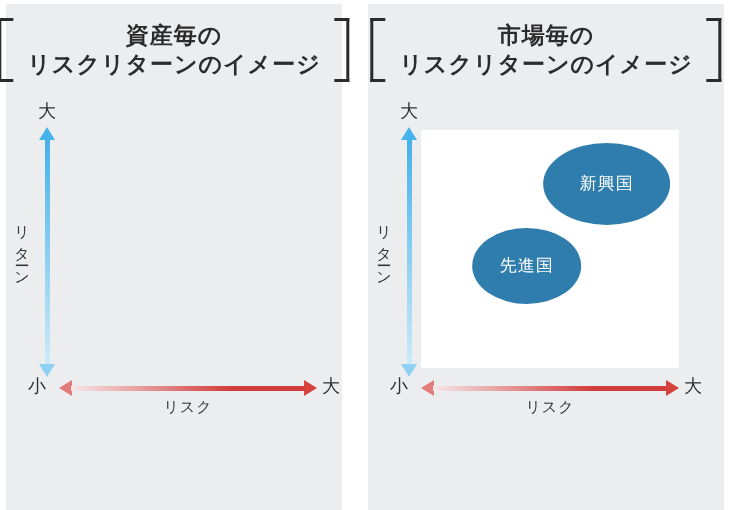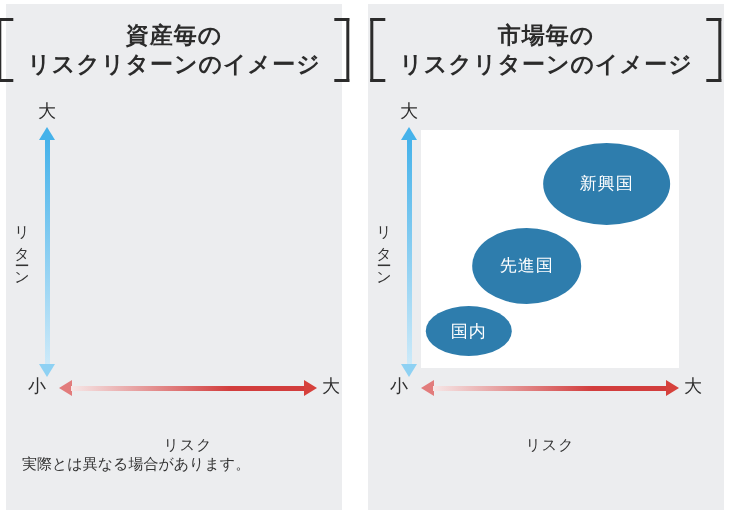--- a/index.html
+++ b/index.html
@@ -75,21 +75,21 @@
     border-top:8px solid transparent; border-bottom:8px solid transparent;
     border-left:13px solid var(--risk-arrowhead-right,#d6413c);
   }
 
   
   .lab { position:absolute; color:#333; }
   .lab.big-top     { left:27px;  top:95px;  width:28px; text-align:center; font-size:18px; color:#2f2f2f; }
   .lab.ylab        { left:6px;   top:126px; height:238px; writing-mode:vertical-rl; text-align:center; font-size:15px; letter-spacing:4px; }
   .lab.small-left  { left:22px;  top:370px; font-size:18px; color:#2f2f2f; }
   .lab.big-right   { left:316px; top:370px; font-size:18px; color:#2f2f2f; }
-  .lab.xlab        { left:53px;  top:394px; width:258px; text-align:center; font-size:15px; letter-spacing:1px;margin-top:38px; }
+  .lab.xlab        { left:53px;  top:394px; width:258px; text-align:center; font-size:15px; letter-spacing:1px; }
 
   
   .footnote { position:absolute; left:7px; top:452px; font-size:15px; line-height:23px; color:#333; }
   .footnote .l2 { padding-left:15px; }
 </style>
 </head>
 <body>
 
 <div class="canvas">
 
@@ -128,21 +128,20 @@
       <div class="title-text">
         <div>市場毎の</div>
         <div>リスクリターンのイメージ</div>
       </div>
       <span class="bracket br"></span>
     </div>
 
     <div class="plot">
         <div class="bubble" style="left: 72%; top: 22.5%; width: 49.5%; height: 34.5%;">新興国</div>
         <div class="bubble" style="left: 41%; top: 57%; width: 42.5%; height: 32%;">先進国</div>
-        <div class="bubble" style="left: 18.5%; top: 84.5%; width: 33.5%; height: 21%;">国内</div>
       </div>
 
     <div class="vaxis">
       <span class="head-top"></span>
       <span class="shaft"></span>
       <span class="head-bot"></span>
     </div>
     <div class="lab big-top">大</div>
     <div class="lab ylab">リターン</div>
     <div class="lab small-left">小</div>
@@ -150,16 +149,15 @@
     <div class="haxis">
       <span class="head-left"></span>
       <span class="shaft"></span>
       <span class="head-right"></span>
     </div>
     <div class="lab big-right">大</div>
     <div class="lab xlab">リスク</div>
   </section>
 
   <div class="footnote">
-    <div class="l2">実際とは異なる場合があります。</div>
   </div>
 
 </div>
 
 </body></html>

